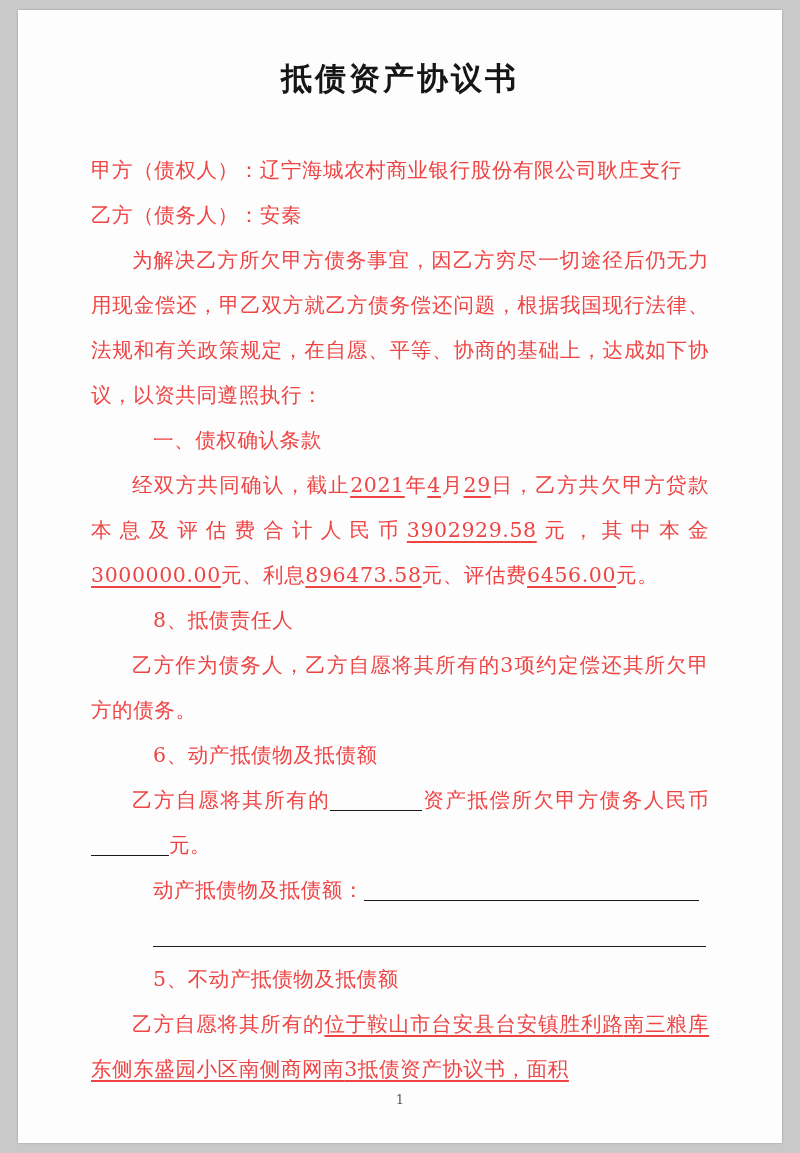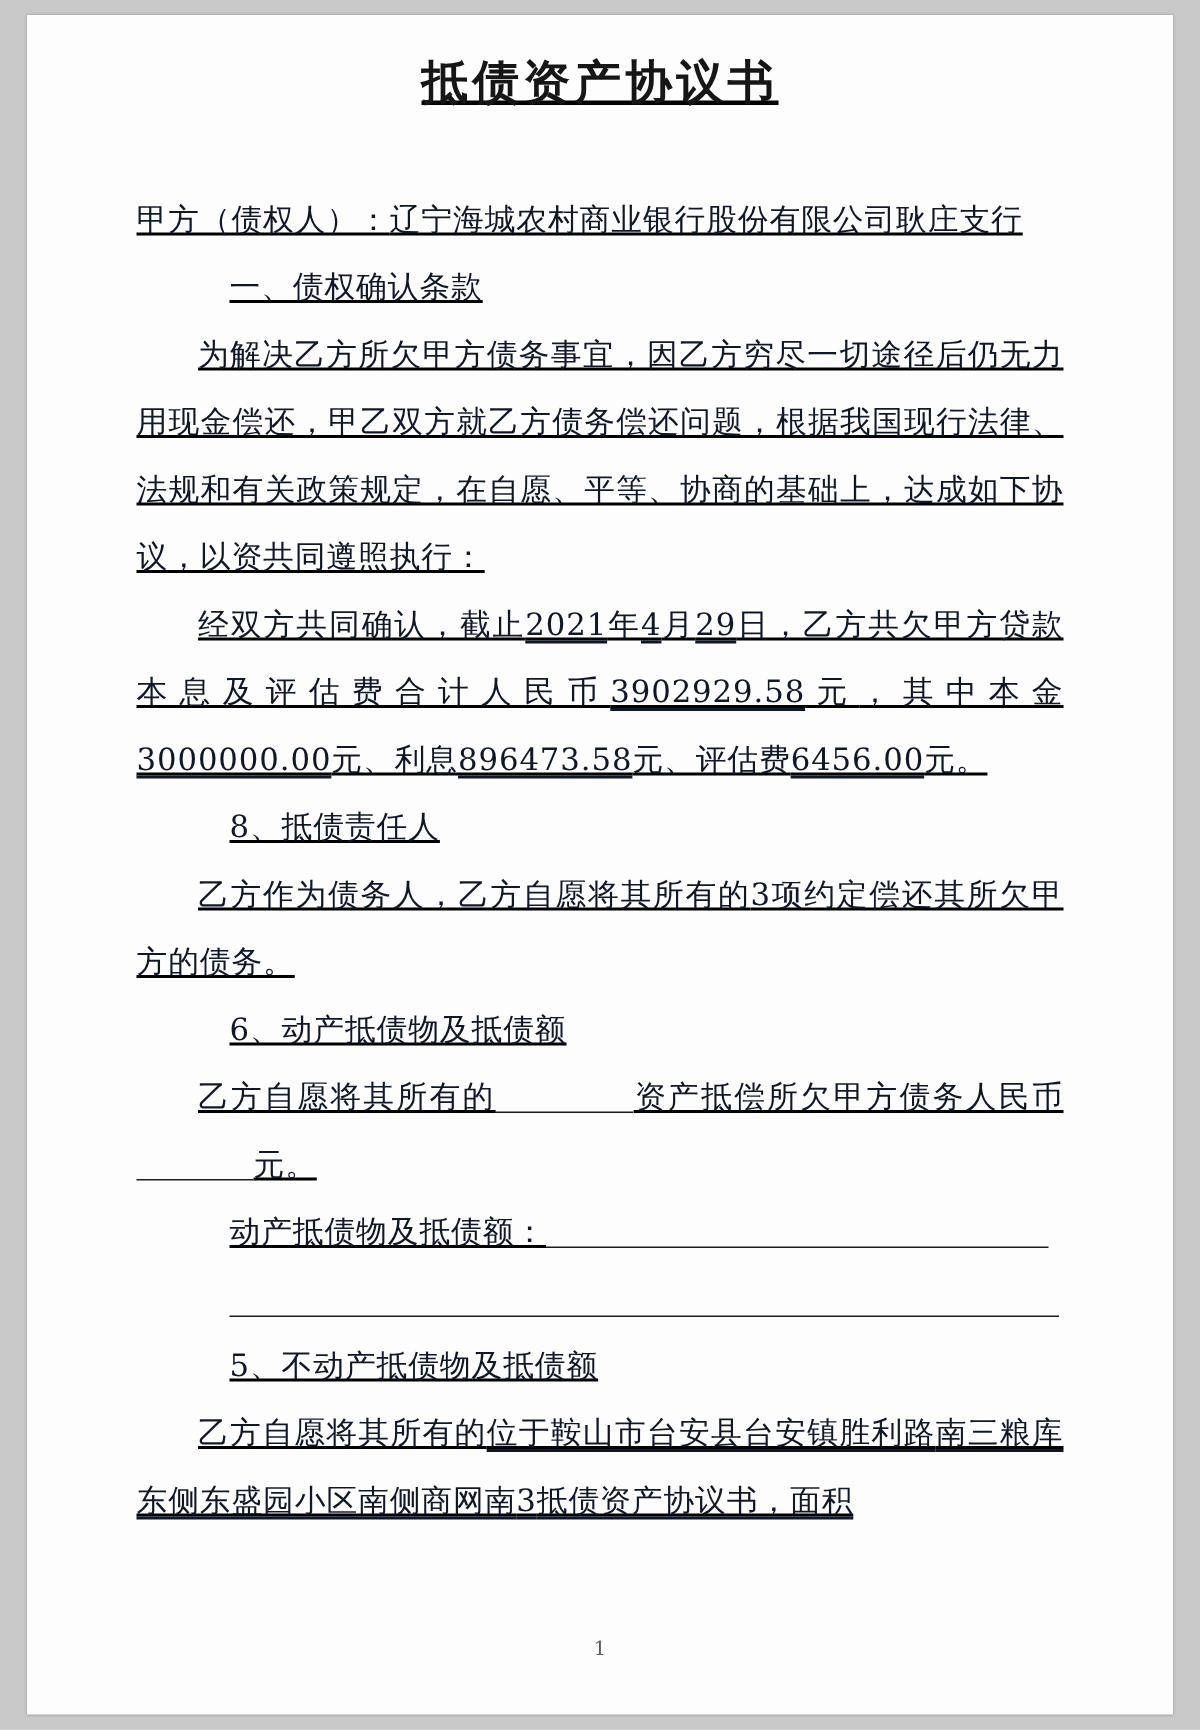--- a/index.html
+++ b/index.html
@@ -19,37 +19,36 @@
     top: 10px;
     width: 764px;
     height: 1133px;
     background: #fdfdfd;
     box-shadow: 0 0 2px rgba(0,0,0,0.25);
     overflow: hidden;
   }
   .inner {
     position: absolute;
     left: 73px;
-    top: 24px;
+    top: 48px;
     width: 618px;
-    text-decoration: underline;
   }
   .doc-title {
     text-align: center;
     font-size: 31px;
     font-weight: bold;
     letter-spacing: 3px;
     color: #161616;
     margin: 0 0 48px 0;
     font-family: "DejaVu Serif", "Liberation Serif", serif;
   }
   .body-text {
     font-size: 20.5px;
     line-height: 45px;
-    color: #0f172a;
+    color: #ef4444;
     letter-spacing: 0.6px;
     text-align: justify;
   }
   .p {
     margin: 0;
   }
   .indent1 {
     text-indent: 41px;
   }
   .indent2 {
@@ -104,24 +103,25 @@
 
 <div class="page">
   <div class="inner">
 
     <h1 class="doc-title">抵债资产协议书</h1>
 
     <div class="body-text">
 
       <p class="p"><span>甲方（债权人）：</span><span>辽宁海城农村商业银行股份有限公司耿庄支行</span></p>
 
+      <p class="p"><span>乙方（债务人）：</span><span>安秦</span></p>
+
+      <p class="p indent1">为解决乙方所欠甲方债务事宜，因乙方穷尽一切途径后仍无力用现金偿还，甲乙双方就乙方债务偿还问题，根据我国现行法律、法规和有关政策规定，在自愿、平等、协商的基础上，达成如下协议，以资共同遵照执行：</p>
 
       <p class="p indent2">一、债权确认条款</p>
-
-      <p class="p indent1">为解决乙方所欠甲方债务事宜，因乙方穷尽一切途径后仍无力用现金偿还，甲乙双方就乙方债务偿还问题，根据我国现行法律、法规和有关政策规定，在自愿、平等、协商的基础上，达成如下协议，以资共同遵照执行：</p>
 
       <p class="p indent1"><span>经双方共同确认，截止</span><span class="u num">2021</span><span>年</span><span class="u num">4</span><span>月</span><span class="u num">29</span><span>日</span><span>，乙方共欠甲方贷款本息及评估费合计人民币</span><span class="u num">3902929.58</span><span>元</span><span>，其中本金</span><span class="u num">3000000.00</span><span>元</span><span>、利息</span><span class="u num">896473.58</span><span>元</span><span>、评估费</span><span class="u num">6456.00</span><span>元。</span></p>
 
 
       <p class="p indent2">8、抵债责任人</p>
 
       <p class="p indent1"><span>乙方作为债务人，乙方自愿将其所有的</span><span class="num">3</span><span>项约定偿还其所欠甲方的债务。</span></p>
 
       <p class="p indent2">6、动产抵债物及抵债额</p>
 

